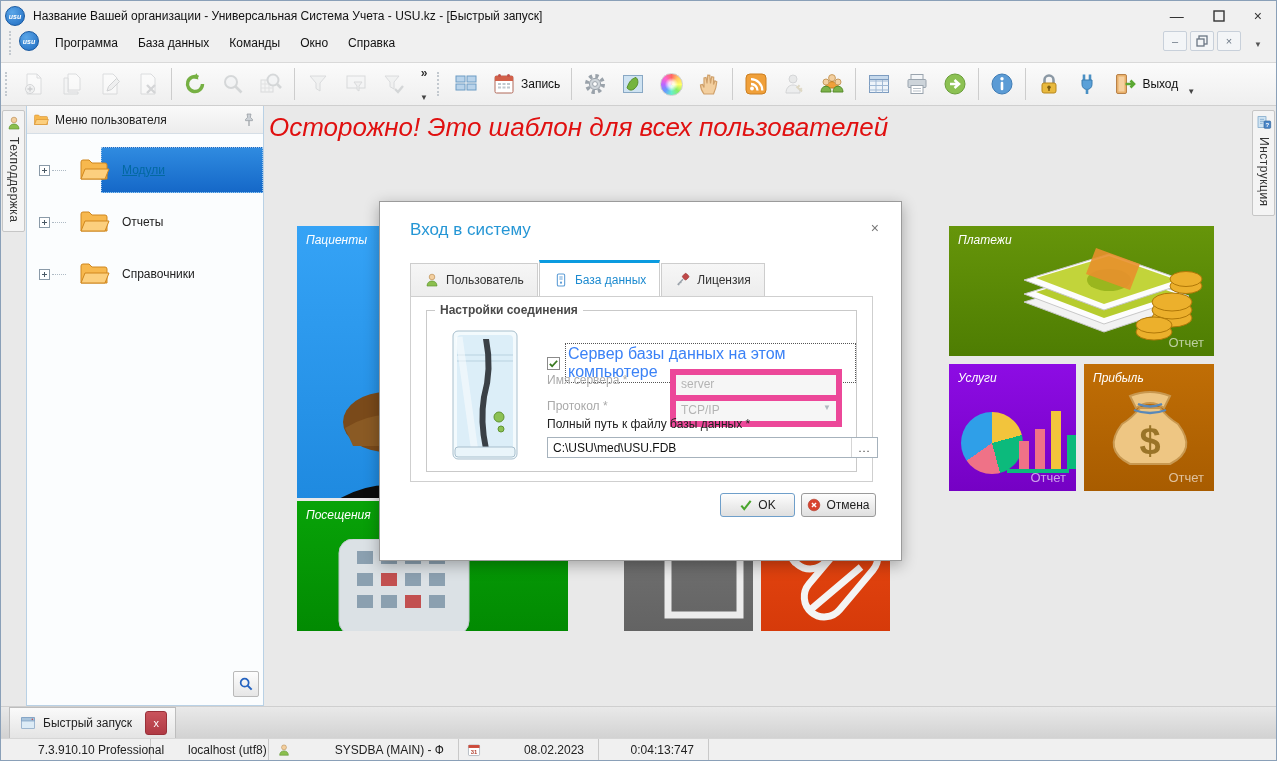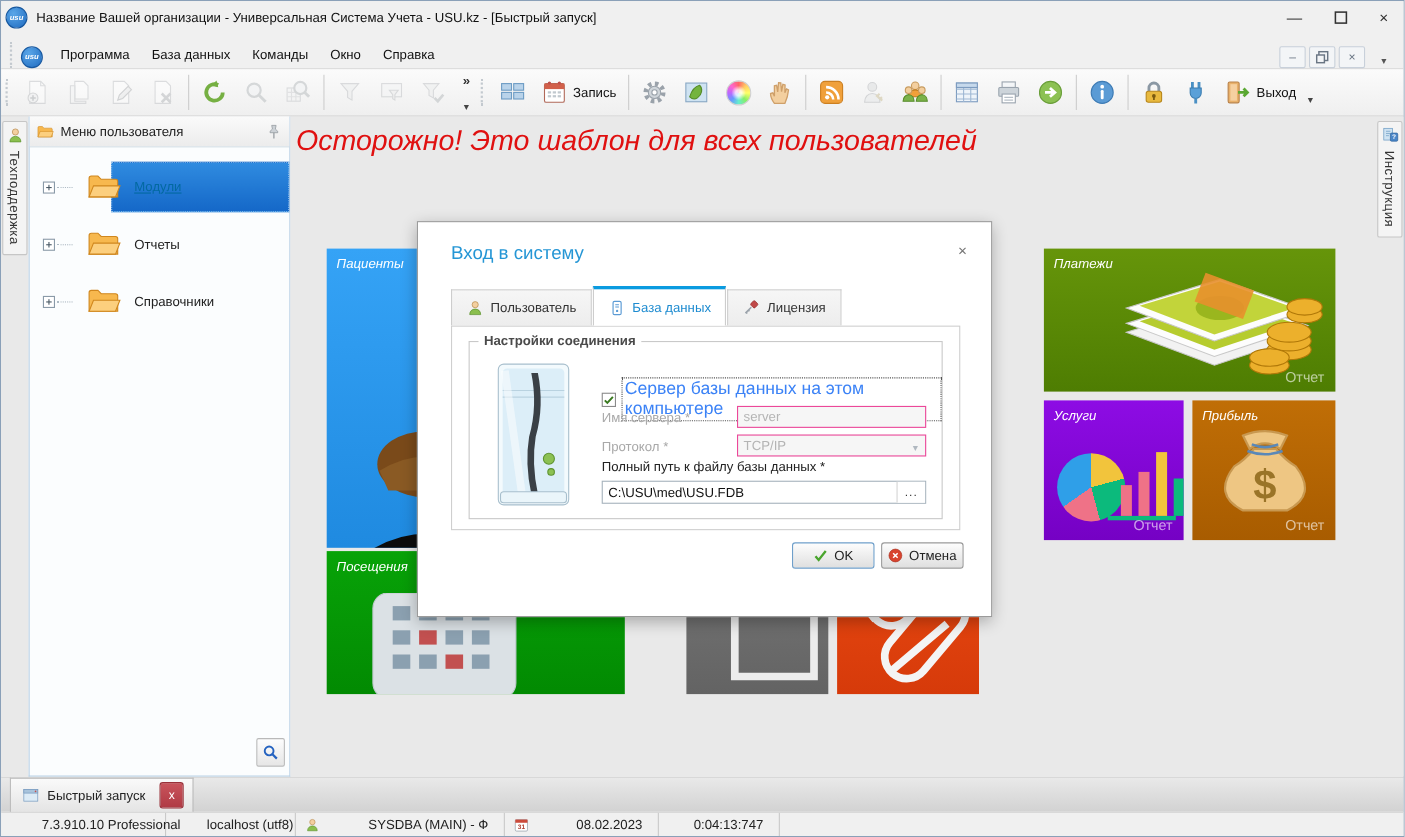--- a/index.html
+++ b/index.html
@@ -8,21 +8,21 @@
   #win { position:relative; width:1277px; height:761px; border:1px solid #8aa0b8; background:#f0f0f0; overflow:hidden; }
 
   
   .titlebar { height:30px; display:flex; align-items:center; padding:0 4px; background:#f0f0f0; }
   .logo { width:20px; height:20px; border-radius:50%; background:radial-gradient(circle at 35% 30%, #5aa6e8, #1f6bc0); color:#fff; font-size:7px; font-weight:bold; font-style:italic; display:flex; align-items:center; justify-content:center; flex:0 0 auto; border:1px solid #1758a0; }
   .title-text { margin-left:8px; font-size:12px; color:#111; }
   .win-controls { margin-left:auto; display:flex; gap:28px; align-items:center; padding-right:10px; color:#333; }
   .win-controls span { font-size:14px; line-height:1; cursor:default; }
 
   
-  .menubar { height:32px; display:flex; align-items:flex-end; padding:0 6px; background:#f0f0f0; border-bottom:1px solid #d9d9d9; }
+  .menubar { height:32px; display:flex; align-items:flex-start; padding:0 6px; background:#f0f0f0; border-bottom:1px solid #d9d9d9; }
   .grip { width:5px; height:24px; border-left:2px dotted #c3c9cf; margin:0 5px 0 2px; }
   .menu-item { padding:5px 10px; font-size:12px; color:#111; border-radius:2px; }
   .mdi-controls { margin-left:auto; display:flex; align-items:flex-end; gap:3px; padding-right:8px; }
   .mdi-btn { width:24px; height:20px; border:1px solid #c8d0da; background:#f3f5f7; border-radius:2px; display:flex; align-items:center; justify-content:center; color:#6a7684; font-size:11px; }
   .mdi-caret { color:#555; font-size:8px; margin-left:10px; padding-bottom:2px; }
 
   
   .toolbar { height:43px; display:flex; align-items:center; background:linear-gradient(#fbfbfb,#efefef); border-bottom:1px solid #cfcfcf; padding:0 2px; }
   .tbtn { width:38px; height:38px; display:flex; align-items:center; justify-content:center; border-radius:3px; flex:0 0 auto; }
   .tbtn.withlabel { width:auto; padding:0 7px; gap:5px; font-size:12px; color:#111; }
@@ -87,24 +87,24 @@
   .dlg-tab { height:33px; display:flex; align-items:center; gap:6px; padding:0 13px; background:linear-gradient(#f6f6f6,#ededed); border:1px solid #cdcdcd; border-bottom:none; font-size:12px; color:#333; margin-right:1px; }
   .dlg-tab.active { background:#fff; color:#1d8bd0; border-top:3px solid #0a9be0; height:36px; margin-top:-3px; position:relative; z-index:2; }
   .dlg-panel { position:absolute; left:30px; top:94px; width:463px; height:186px; border:1px solid #cfcfcf; background:#fff; }
   .groupbox { position:absolute; left:15px; top:13px; right:15px; bottom:9px; border:1px solid #c9c9c9; }
   .group-title { position:absolute; left:8px; top:-8px; background:#fff; padding:0 5px; font-size:12px; font-weight:bold; color:#4a4a4a; }
   .srv-img { position:absolute; left:22px; top:18px; }
   .cb-row { position:absolute; left:120px; top:32px; display:flex; align-items:center; gap:5px; }
   .cbox { width:13px; height:13px; border:1px solid #8a8a8a; background:#fff; display:flex; align-items:center; justify-content:center; }
   .cb-label { font-size:16px; color:#3b82f6; border:1px dotted #555; padding:1px 2px; }
   .dis-label { position:absolute; left:120px; font-size:12px; color:#a9a9a9; }
-  .dis-input { position:absolute; left:243px; width:172px; height:20px; border:1px solid #ec4899; background:#f6f6f6; color:#b4b4b4; font-size:12px; padding:2px 5px; display:flex; align-items:flex-end; }
+  .dis-input { position:absolute; left:243px; width:172px; height:32px; border:6px solid #ec4899; background:#f6f6f6; color:#b4b4b4; font-size:12px; padding:2px 5px; display:flex; align-items:flex-start; }
   .dis-input .ddarrow { margin-left:auto; font-size:8px; color:#b0b8c0; }
   .path-label { position:absolute; left:120px; top:106px; font-size:12px; color:#222; }
-  .path-wrap { position:absolute; left:120px; top:126px; width:295px; height:21px; border:1px solid #a6b2bc; background:#fff; display:flex; }
+  .path-wrap { position:absolute; left:120px; top:126px; width:331px; height:21px; border:1px solid #a6b2bc; background:#fff; display:flex; }
   .path-wrap input { flex:1; border:none; outline:none; font-size:12px; padding:0 5px; font-family:"Liberation Sans",sans-serif; color:#111; background:transparent; }
   .browse-btn { width:26px; border:none; border-left:1px solid #d5d5d5; background:#fff; font-size:11px; color:#333; letter-spacing:1px; }
   .dlg-btn { position:absolute; top:291px; width:75px; height:24px; border:1px solid #9a9a9a; border-radius:3px; background:linear-gradient(#fdfdfd,#dfdfdf); display:flex; align-items:center; justify-content:center; gap:5px; font-size:12px; color:#222; }
   .dlg-btn.ok { right:106px; border-color:#6f9fca; }
   .dlg-btn.cancel { right:25px; }
 
   
   .tabbar { height:32px; background:linear-gradient(#e9e9e9,#d2d2d2); border-top:1px solid #cfcfcf; display:flex; align-items:stretch; padding-left:8px; }
   .btab { display:flex; align-items:center; gap:7px; padding:0 8px 0 10px; background:linear-gradient(#fafafa,#e4e4e4); border:1px solid #bdbdbd; border-bottom:none; font-size:12px; color:#222; }
   .btab-close { width:22px; height:24px; border-radius:3px; background:linear-gradient(#c9545c,#b03a44); color:#fff; font-size:11px; display:flex; align-items:center; justify-content:center; margin-left:6px; border:1px solid #993039; }

